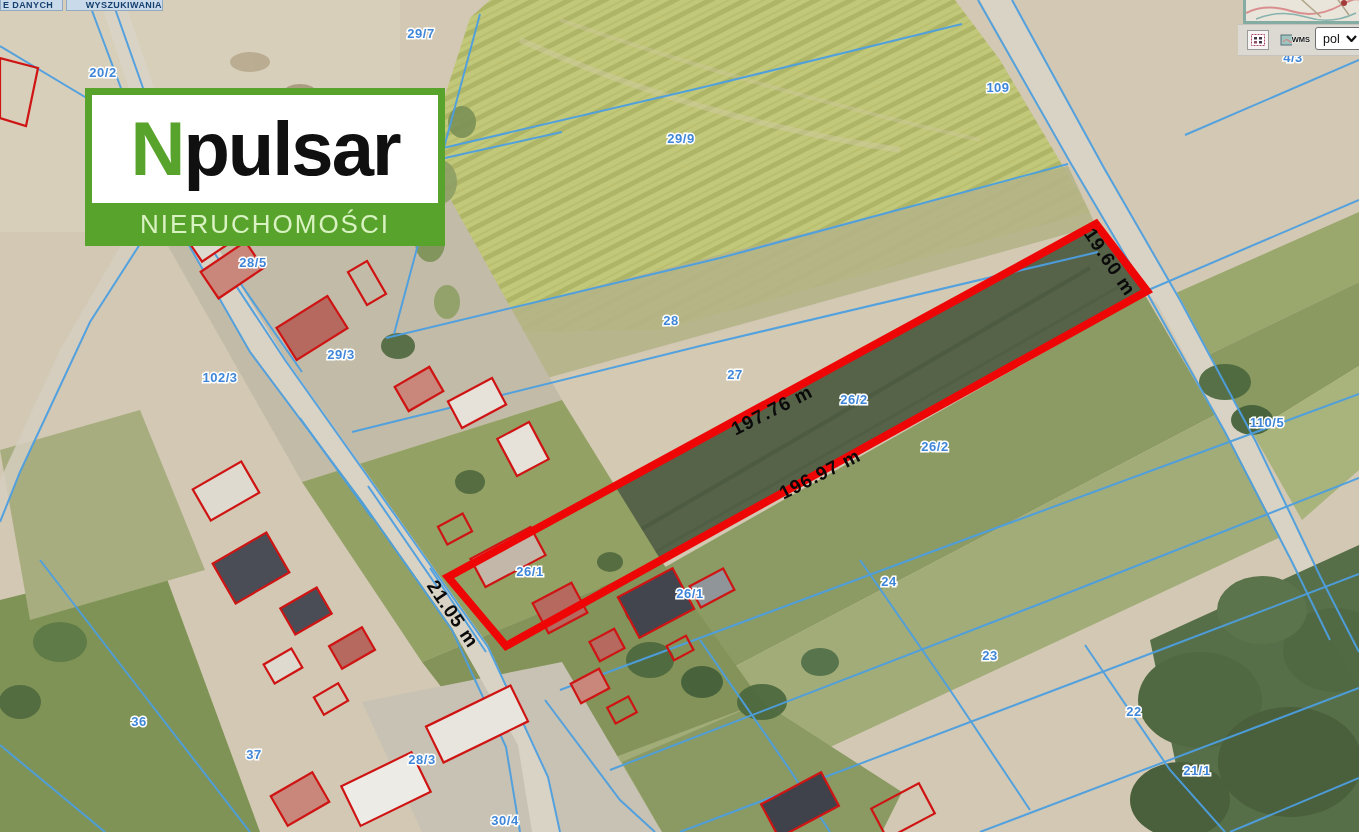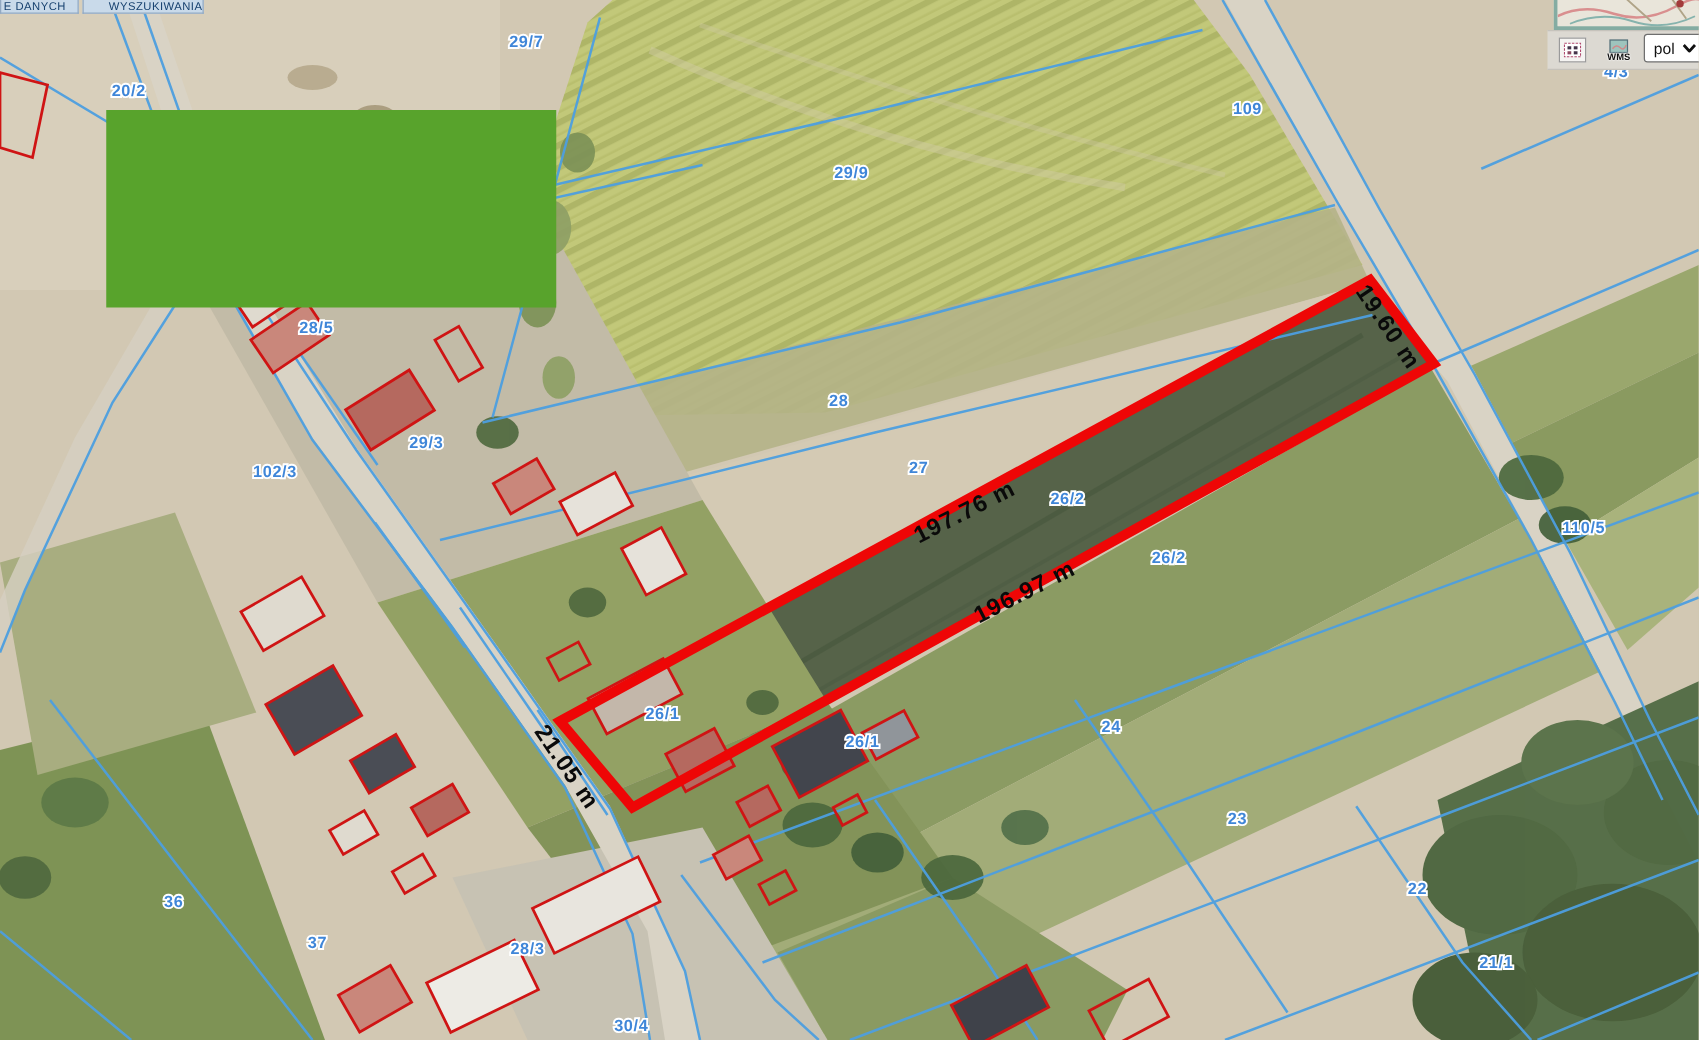--- a/index.html
+++ b/index.html
@@ -13,21 +13,21 @@
     fill:#3f86d8;stroke:#ffffff;stroke-width:3px;paint-order:stroke;
     text-anchor:middle;dominant-baseline:central;letter-spacing:.5px;
   }
   .dim-label{
     font:bold 19px "Liberation Sans",sans-serif;
     fill:#0a0a0a;text-anchor:middle;dominant-baseline:central;letter-spacing:1px;
   }
   
   .tab{
     position:absolute;top:0;height:11px;background:#c9daea;border:1px solid #92a9c2;border-top:none;
-    color:#16406e;font-size:9px;font-weight:400;line-height:10px;letter-spacing:.4px;
+    color:#16406e;font-size:9px;font-weight:700;line-height:10px;letter-spacing:.4px;
     box-sizing:border-box;white-space:nowrap;overflow:hidden;
   }
   #tab-1{left:0;width:63px;padding-left:2px;}
   #tab-2{left:66px;width:97px;text-align:right;}
   
   #logo{
     position:absolute;left:85px;top:88px;width:360px;height:158px;background:#58a32c;
     padding:0;box-sizing:border-box;display:flex;flex-direction:column;
   }
   #logo .logo-inner{margin:7px 7px 0 7px;background:#ffffff;height:108px;display:flex;align-items:center;justify-content:center;}
@@ -44,21 +44,21 @@
   
   #toolbar{
     position:absolute;left:1238px;top:24px;width:121px;height:30px;background:#dcd9d2;
     border-top:1px solid #c6c3bc;border-bottom:1px solid #c6c3bc;
   }
   #grid-button{
     position:absolute;left:9px;top:5px;width:22px;height:20px;background:#f5f4f2;
     border:1px solid #9a9a9a;display:flex;align-items:center;justify-content:center;box-sizing:border-box;
   }
   #wms-button{
-    position:absolute;left:42px;top:1px;width:30px;height:28px;display:flex;flex-direction:column;
+    position:absolute;left:42px;top:1px;width:30px;height:28px;display:flex;flex-direction:row;
     align-items:center;justify-content:center;background:transparent;border:none;
   }
   #wms-button .wms-text{
     font-size:7.5px;font-weight:700;color:#101010;line-height:7px;margin-top:-1px;
     text-shadow:0 0 1px #fff,0 0 1px #fff,0 0 2px #fff;
   }
   #language-select{
     position:absolute;left:77px;top:2px;width:48px;height:23px;background:#ffffff;
     border:1.5px solid #6f6f6f;border-radius:3px;box-sizing:border-box;
     display:flex;align-items:center;justify-content:space-between;
@@ -240,20 +240,26 @@
       <text x="254" y="754" class="parcel-label">37</text>
       <text x="422" y="759" class="parcel-label">28/3</text>
       <text x="505" y="820" class="parcel-label">30/4</text>
     </g>
 </svg>
 
 <div id="tab-1" class="tab">E DANYCH</div>
 <div id="tab-2" class="tab">WYSZUKIWANIA</div>
 
 <div id="logo">
+  <div class="logo-inner">
+    <div class="logo-word">
+      <span class="n">N</span><span class="rest">pulsar</span>
+    </div>
+  </div>
+  <div class="logo-band">NIERUCHOMOŚCI</div>
 </div>
 
 <div id="minimap">
   <svg width="116" height="30">
     <rect width="116" height="30" fill="#e9e5da"></rect>
     <path d="M0,22 Q20,12 45,20 T95,14 T116,20" stroke="#d98f8f" stroke-width="2" fill="none"></path>
     <path d="M10,28 Q35,18 60,26 T110,22" stroke="#86b3ad" stroke-width="1.5" fill="none"></path>
     <path d="M55,8 L75,26 M90,6 L103,24" stroke="#b0a488" stroke-width="1.5"></path>
     <circle cx="98" cy="12" r="3" fill="#a33b3b"></circle>
   </svg>

